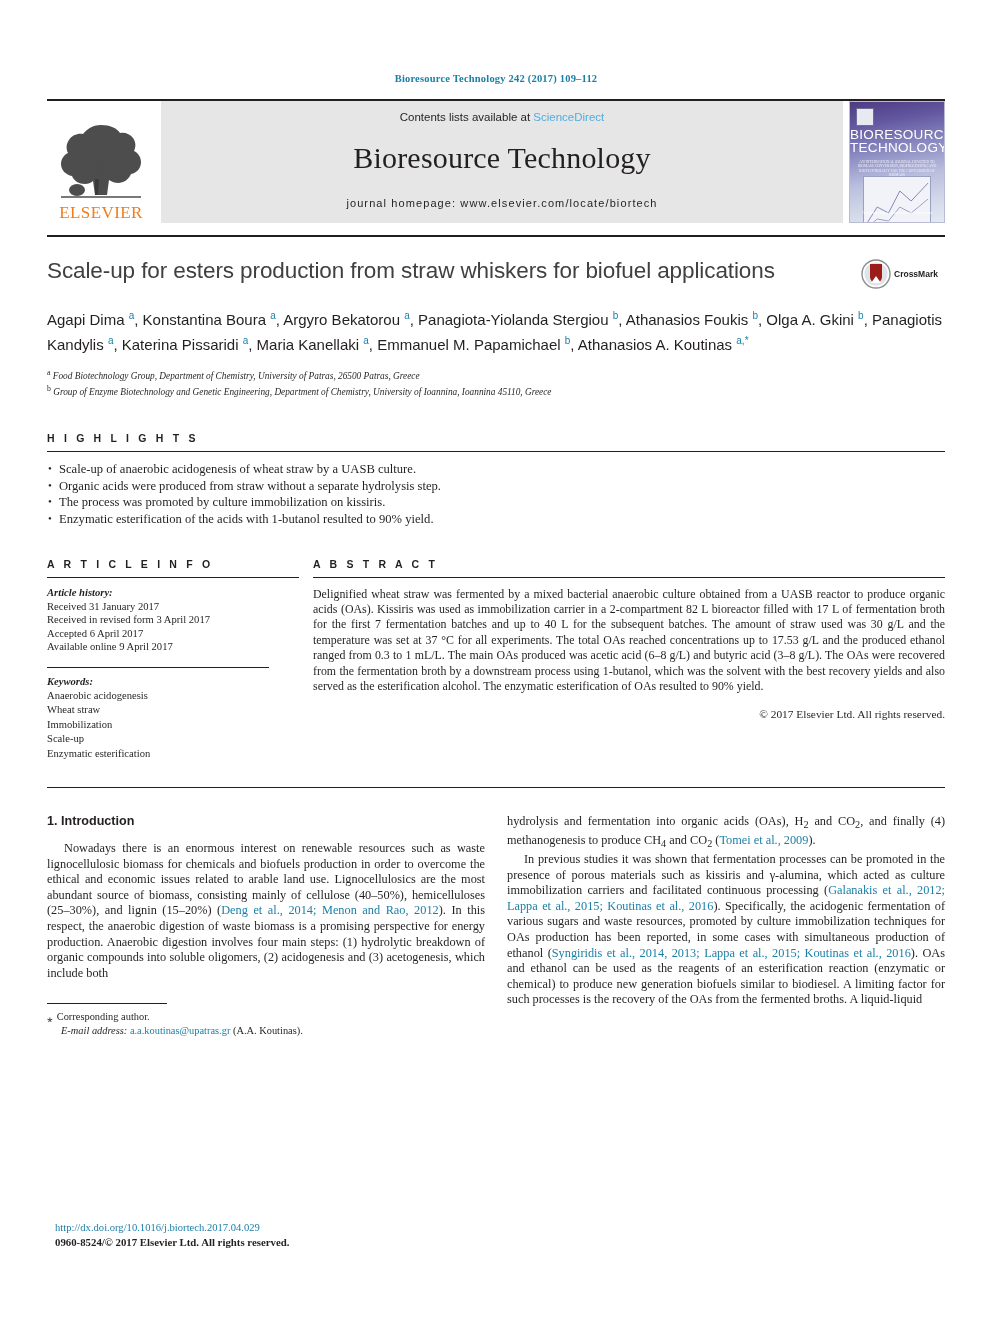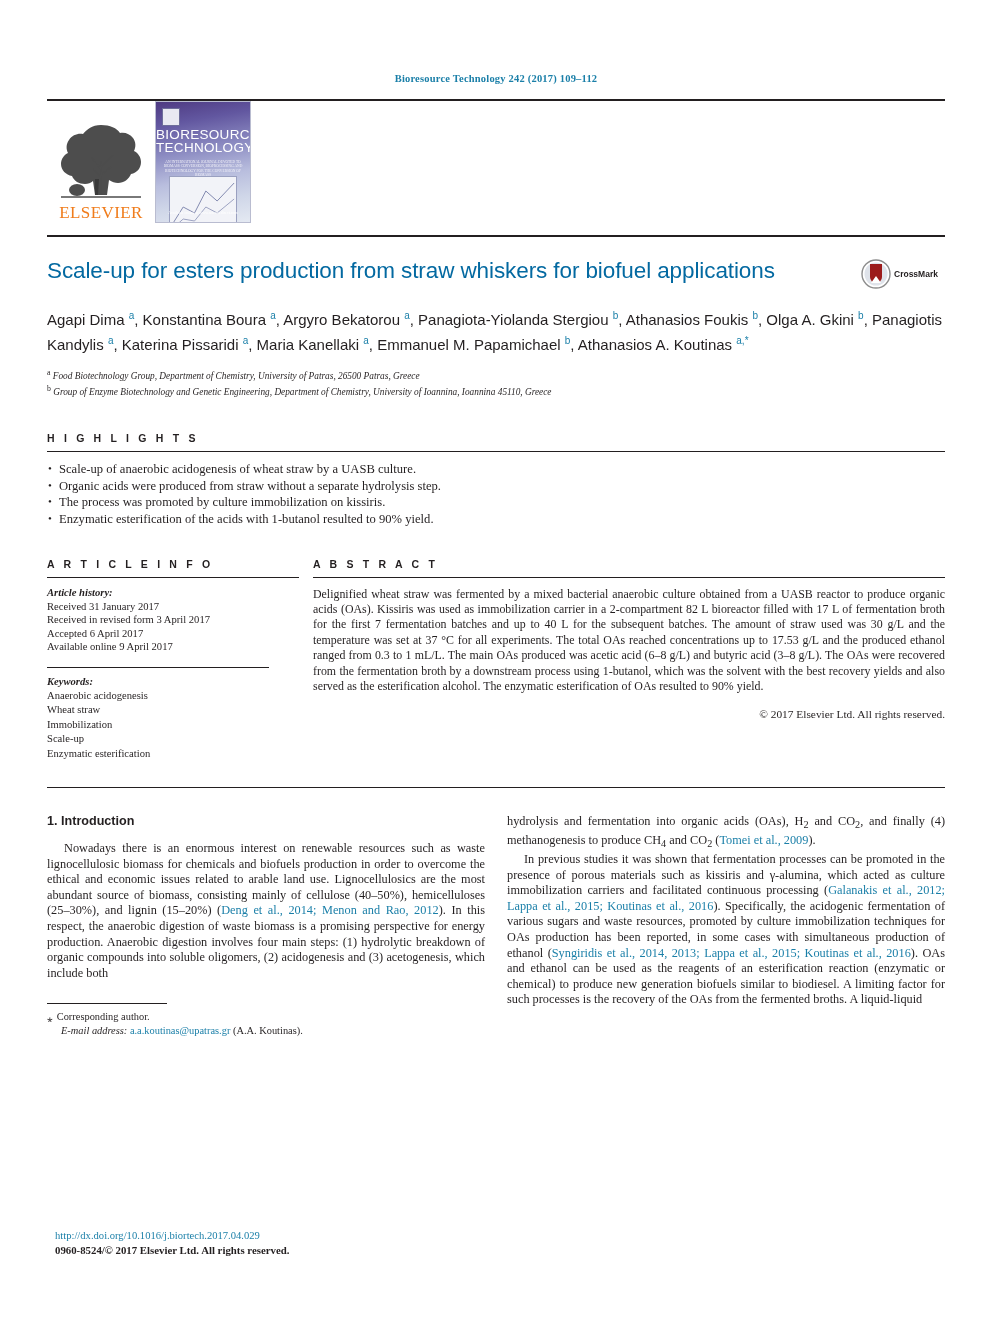--- a/index.html
+++ b/index.html
@@ -141,21 +141,21 @@
     display: flex;
     align-items: flex-start;
     padding-top: 20px;
   }
   .title-col { flex: 1 1 auto; padding-right: 14px; }
   .article-title {
     font-family: "Liberation Sans", sans-serif;
     font-size: 22.5px;
     line-height: 27px;
     font-weight: normal;
-    color: #0369a1;
+    color: #404040;
     margin: 0;
     letter-spacing: -.1px;
   }
   .crossmark {
     flex: 0 0 84px;
     width: 84px;
     display: flex;
     align-items: center;
     gap: 3px;
     padding-top: 2px;
@@ -315,21 +315,21 @@
     color: #231f20;
   }
   .footnote-line .star { margin-right: 4px; }
   .footnote-indent { padding-left: 14px; }
   .footnote-line em { font-style: italic; }
   .mail-link { color: #1a7fa8; text-decoration: none; }
 
   .page-footer {
     position: absolute;
     left: 55px;
-    bottom: 66px;
+    bottom: 74px;
     width: 440px;
   }
   .doi-link {
     display: block;
     font-size: 10.6px;
     line-height: 14px;
     color: #1a7fa8;
     text-decoration: none;
   }
   .issn-line {
@@ -359,20 +359,27 @@
         </g>
         <path d="M6 80 h80" stroke="#4d4d4d" stroke-width="1.6" fill="none"></path>
         <g fill="#4d4d4d">
           <ellipse cx="22" cy="73" rx="8" ry="6"></ellipse>
           <path d="M22 73 L22 80"></path>
         </g>
       </svg>
       <div class="elsevier-word">ELSEVIER</div>
     </div>
 
+    <div class="masthead-center">
+      <div class="contents-line">
+        <span>Contents lists available at </span><span class="sd">ScienceDirect</span>
+      </div>
+      <div class="journal-title">Bioresource Technology</div>
+      <div class="homepage-line">journal homepage: www.elsevier.com/locate/biortech</div>
+    </div>
 
     <div class="cover">
       <div class="cover-elsevier-box"></div>
       <div class="cover-title">
         <div>BIORESOURCE</div>
         <div>TECHNOLOGY</div>
       </div>
       <div class="cover-sub">AN INTERNATIONAL JOURNAL DEVOTED TO BIOMASS CONVERSION, BIOPROCESSING AND BIOTECHNOLOGY FOR THE CONVERSION OF BIOMASS</div>
       <div class="cover-figure">
         <svg width="100%" height="100%" viewBox="0 0 70 56" preserveAspectRatio="none">

